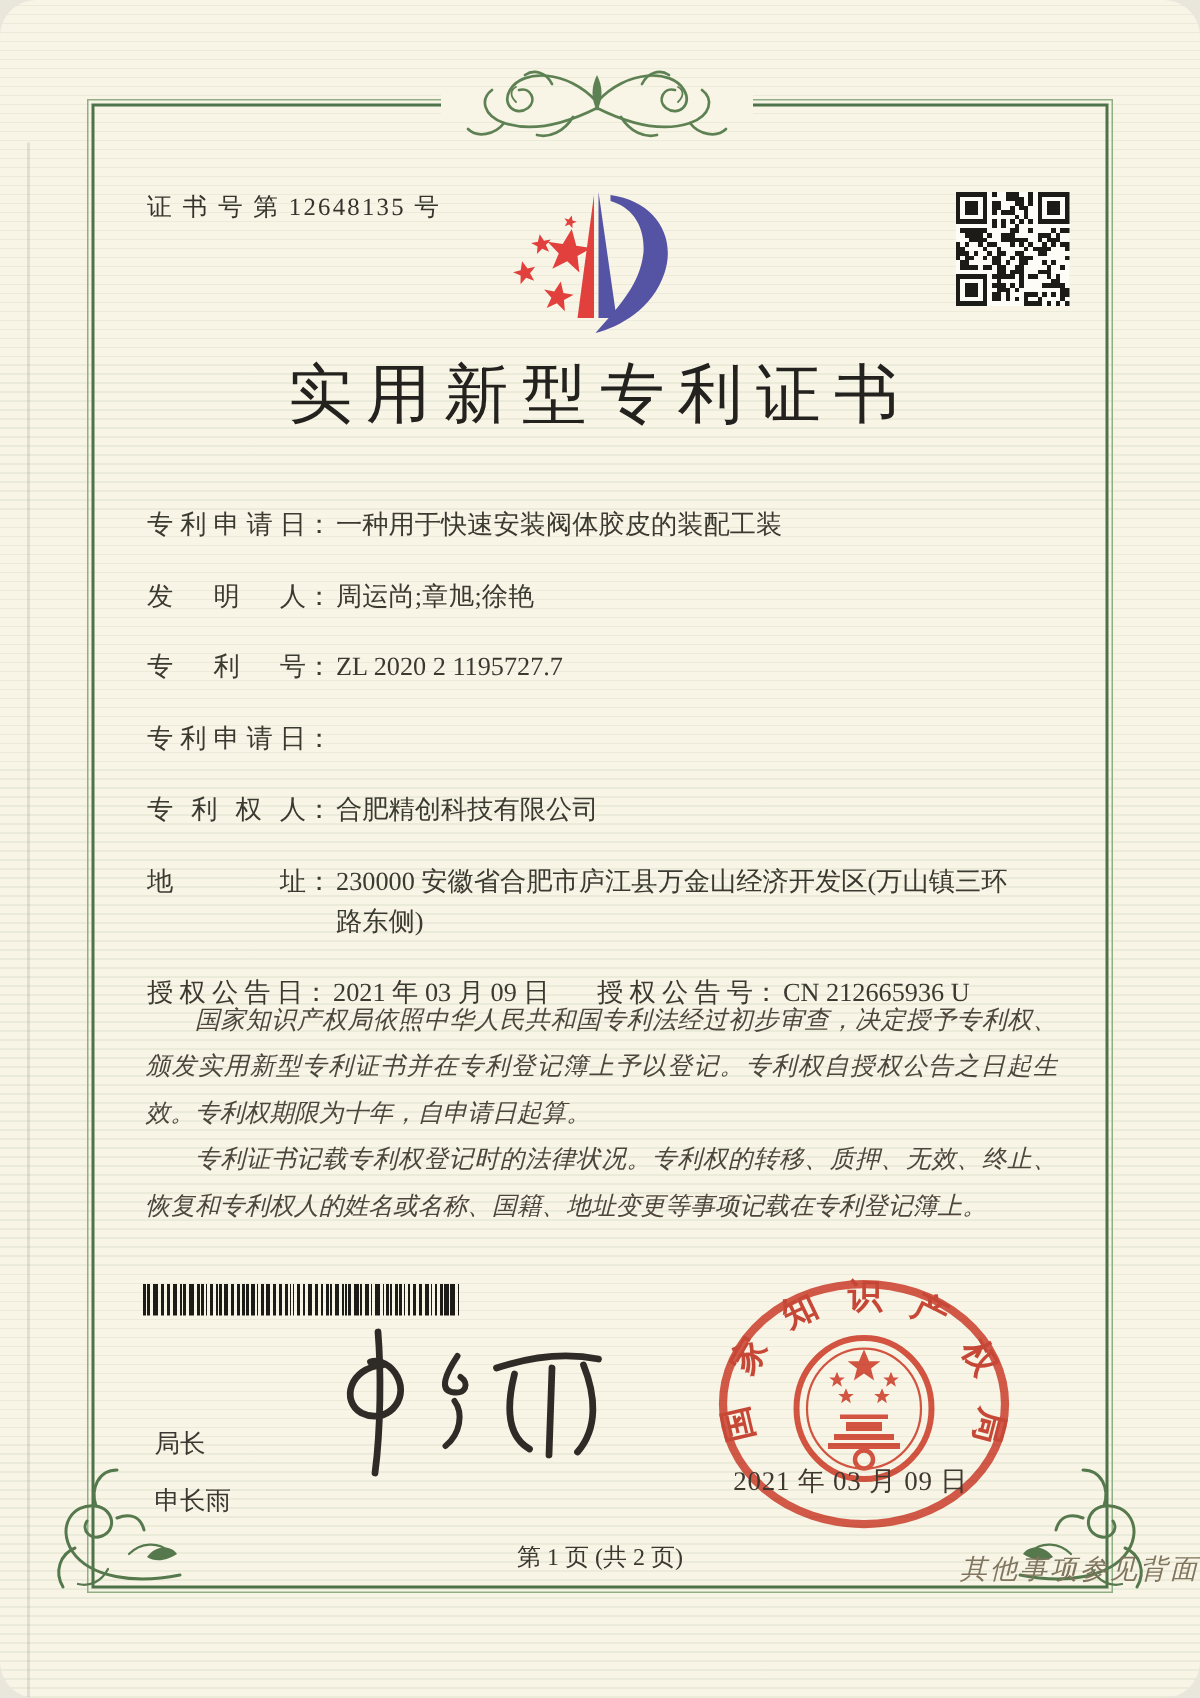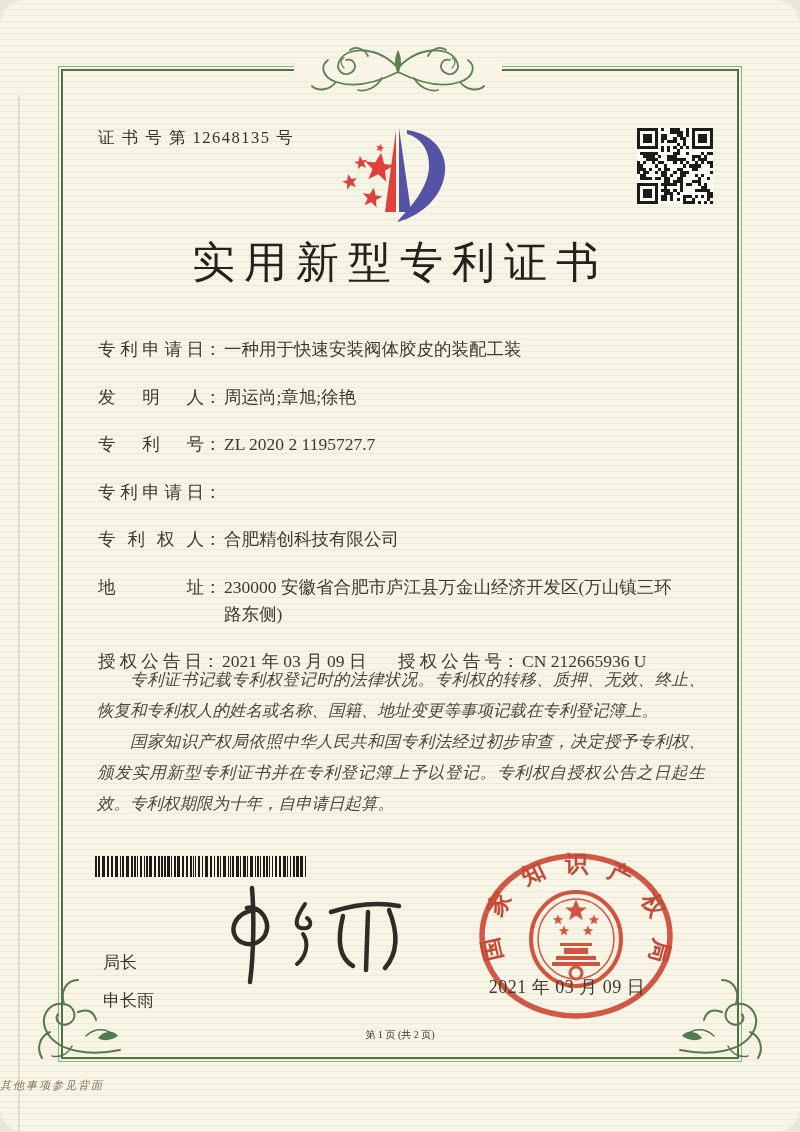--- a/index.html
+++ b/index.html
@@ -38,23 +38,23 @@
   .g-label{display:inline-block;width:104px;text-align:justify;text-align-last:justify;flex:0 0 104px;}
   .paras{position:absolute;left:97px;top:664px;width:608px;
     font-style:italic;font-size:16.5px;line-height:31px;color:#4d463c;text-align:justify;}
   .paras p{margin:0;text-indent:2em;}
   .barcode{position:absolute;left:95px;top:856px;width:218px;height:21px;}
   .sig-block{position:absolute;left:103px;top:944px;font-size:17px;color:#3a3830;line-height:38px;}
   .signature{position:absolute;left:215px;top:880px;width:200px;height:110px;}
   .seal{position:absolute;left:477px;top:851px;width:198px;height:170px;mix-blend-mode:multiply;opacity:.95;}
   .seal-date{position:absolute;left:-10px;top:124px;width:200px;text-align:center;
     font-size:18px;color:#37302a;letter-spacing:0.5px;font-style:normal;}
-  .page-info{position:absolute;left:0;right:0;top:1028px;text-align:center;font-size:10px;color:#3a382f;}
-  .back-note{position:absolute;left:0;right:0;top:1078px;text-align:left;
-    font-style:italic;font-size:11px;color:#80755e;letter-spacing:2px;}
+  .page-info{position:absolute;left:0;right:0;top:1028px;text-align:center;font-size:16px;color:#3a382f;}
+  .back-note{position:absolute;left:0;right:0;top:1034px;text-align:right;
+    font-style:italic;font-size:18px;color:#80755e;letter-spacing:2px;}
   svg{display:block;}
 </style>
 </head>
 <body>
 
 <div class="page">
 
   <div class="scan-edge"></div>
 
   <div class="frame">
@@ -466,22 +466,22 @@
       </span>
       <span class="grant-cell">
         <span class="g-label">授权公告号</span>
           <span class="f-colon">：</span>
           <span>CN 212665936 U</span>
       </span>
     </div>
   </div>
 
   <div class="paras">
+    <p>国家知识产权局依照中华人民共和国专利法经过初步审查，决定授予专利权、颁发实用新型专利证书并在专利登记簿上予以登记。专利权自授权公告之日起生效。专利权期限为十年，自申请日起算。</p>
     <p>专利证书记载专利权登记时的法律状况。专利权的转移、质押、无效、终止、恢复和专利权人的姓名或名称、国籍、地址变更等事项记载在专利登记簿上。</p>
-    <p>国家知识产权局依照中华人民共和国专利法经过初步审查，决定授予专利权、颁发实用新型专利证书并在专利登记簿上予以登记。专利权自授权公告之日起生效。专利权期限为十年，自申请日起算。</p>
   </div>
 
   <div class="barcode">
       <svg viewBox="0 0 218 21" width="218" height="21" shape-rendering="crispEdges">
         <g fill="#1d1b18">
           <rect x="0" y="0" width="2" height="21"></rect>
           <rect x="3" y="0" width="2" height="21"></rect>
           <rect x="7" y="0" width="3" height="21"></rect>
           <rect x="12" y="0" width="2" height="21"></rect>
           <rect x="16" y="0" width="2" height="21"></rect>

